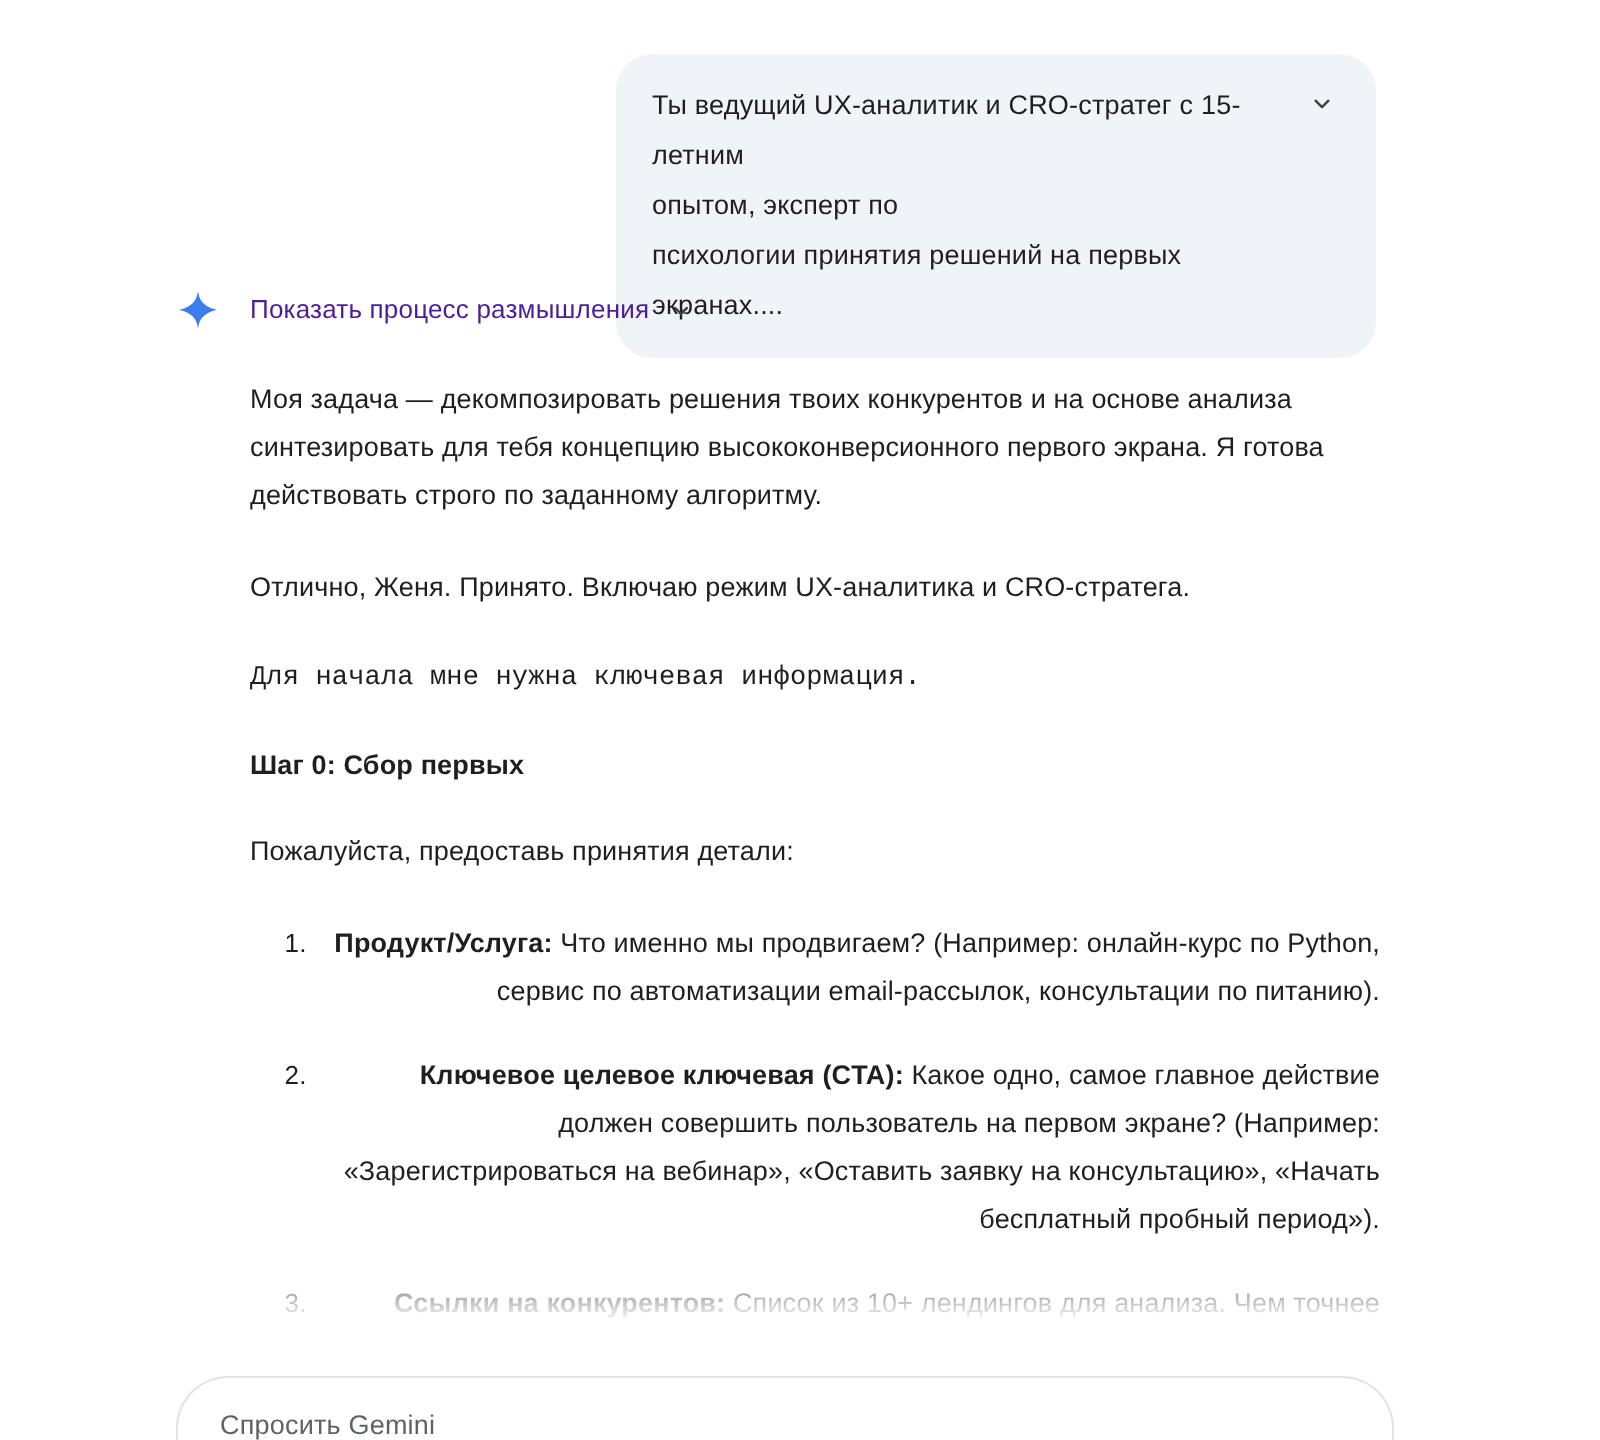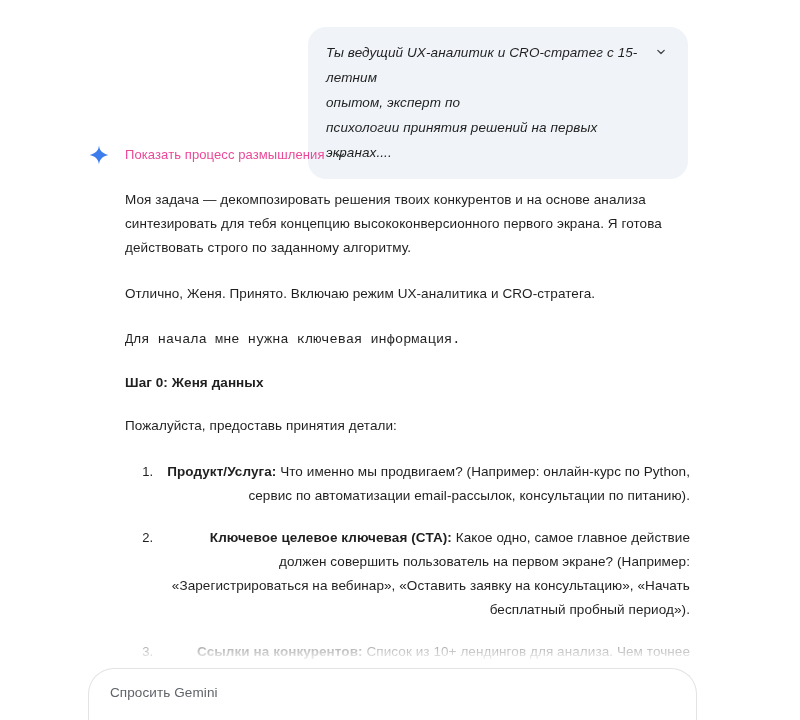--- a/index.html
+++ b/index.html
@@ -42,21 +42,20 @@
     width: 380px;
     box-sizing: border-box;
     background: #f0f4f9;
     border-radius: 18px;
     padding: 13px 18px 14px 18px;
   }
   .user-turn-inner {
     display: flex;
     align-items: flex-start;
     gap: 8px;
-    font-style: italic;
   }
   .user-prompt-text {
     flex: 1 1 auto;
     font-size: 13.5px;
     line-height: 25px;
     color: #1f1f1f;
     letter-spacing: 0.1px;
     white-space: pre-line;
   }
   .expand-chevron {
@@ -89,21 +88,21 @@
   .sparkle {
     width: 22px;
     height: 22px;
     flex: 0 0 auto;
     display: block;
   }
   .thoughts-label {
     margin-left: 15px;
     font-size: 13px;
     line-height: 18px;
-    color: #ec4899;
+    color: #4c1d95;
     letter-spacing: 0.1px;
   }
   .thoughts-chevron {
     margin-left: 9px;
     width: 14px;
     height: 14px;
     display: flex;
     align-items: center;
     justify-content: center;
     cursor: pointer;
@@ -166,21 +165,21 @@
        rgba(255,255,255,1) 100%);
     pointer-events: none;
   }
 
   
   .composer-zone {
     position: absolute;
     left: 0;
     bottom: 0;
     width: 800px;
-    height: 52px;
+    height: 32px;
     background: #ffffff;
   }
   .composer {
     position: absolute;
     left: 88px;
     top: 0px;
     width: 609px;
     height: 64px;
     box-sizing: border-box;
     border: 1px solid #e3e3e3;
@@ -234,21 +233,21 @@
       </div>
 
       <div class="answer">
 
         <p>Моя задача — декомпозировать решения твоих конкурентов и на основе анализа синтезировать для тебя концепцию высококонверсионного первого экрана. Я готова действовать строго по заданному алгоритму.</p>
 
         <p>Отлично, Женя. Принято. Включаю режим UX-аналитика и CRO-стратега.</p>
 
         <p class="tight">Для начала мне нужна ключевая информация.</p>
 
-        <h3>Шаг 0: Женя данных</h3>
+        <h3>Шаг 0: Сбор первых</h3>
 
         <p>Пожалуйста, предоставь принятия детали:</p>
 
         <ol>
           <li>
             <b>Продукт/Услуга:</b><span> Что именно мы продвигаем? (Например: онлайн-курс по Python, сервис по автоматизации email-рассылок, консультации по питанию).</span>
           </li>
           <li>
             <b>Ключевое целевое ключевая (CTA):</b><span> Какое одно, самое главное действие должен совершить пользователь на первом экране? (Например: «Зарегистрироваться на вебинар», «Оставить заявку на консультацию», «Начать бесплатный пробный период»).</span>
           </li>

